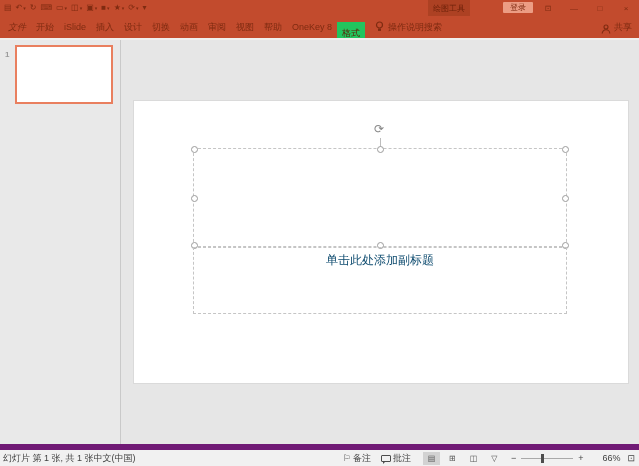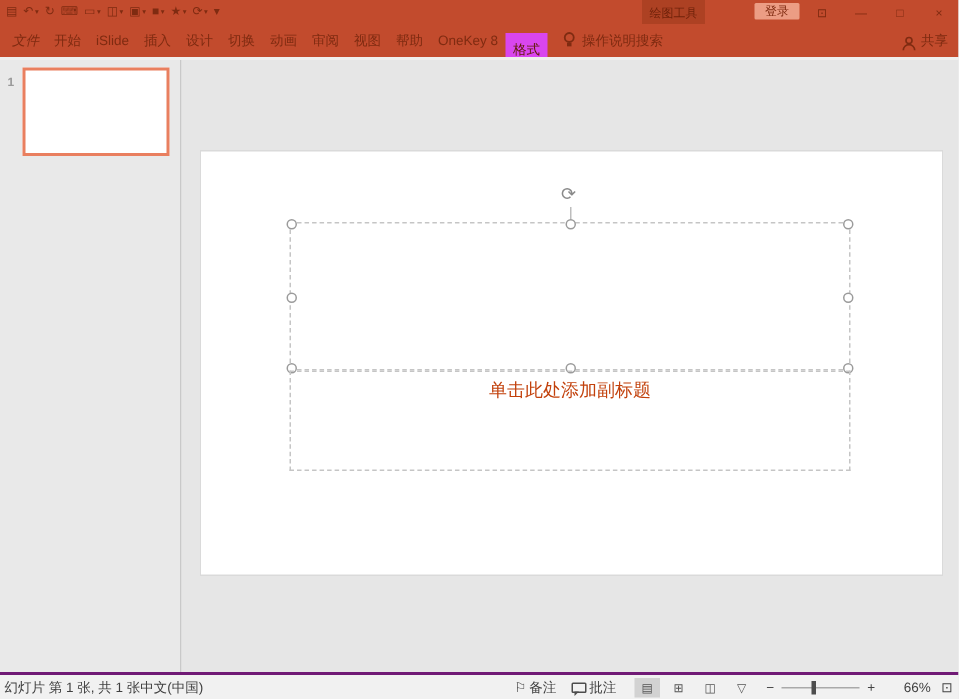--- a/index.html
+++ b/index.html
@@ -14,47 +14,47 @@
   .win-title{position:absolute;left:180px;width:240px;top:0;height:16px;display:flex;align-items:center;justify-content:center;font-size:8px;color:#7f2b11;}
   .ctx-group{position:absolute;left:428px;top:0;width:42px;height:16px;background:#ad4123;color:#70220a;font-size:8px;display:flex;align-items:center;justify-content:center;}
   .signin{position:absolute;left:503px;top:2px;width:30px;height:11px;background:#ec9d84;color:#7f2b11;font-size:8px;display:flex;align-items:center;justify-content:center;border-radius:1px;}
   .winctls{position:absolute;right:0;top:0;height:16px;display:flex;}
   .winctl{width:26px;height:16px;display:flex;align-items:center;justify-content:center;font-size:8px;color:#7f2b11;}
 
   
   .tabbar{position:absolute;top:16px;left:0;right:0;height:22px;background:#c24b2d;display:flex;align-items:center;font-size:9px;color:#7f2b11;}
   .tab{padding:0 5px;height:22px;display:flex;align-items:center;white-space:nowrap;cursor:default;}
   .tab:first-child{margin-left:3px;font-style:italic;}
-  .tab.contextual{background:#d946ef;color:#5f1c05;margin-top:12px;}
+  .tab.contextual{background:#22c55e;color:#5f1c05;margin-top:12px;}
   .tellme{display:flex;align-items:flex-start;gap:4px;margin-left:10px;white-space:nowrap;}
   .share{margin-left:auto;margin-right:7px;display:flex;align-items:flex-end;gap:3px;white-space:nowrap;}
   .mini-svg{display:block;}
   .ribbon-strip{position:absolute;top:38px;left:0;right:0;height:2px;background:#f0efed;}
 
   
   .panel{position:absolute;top:40px;left:0;width:120px;bottom:17px;background:#e9e9e9;}
   .panel-num{position:absolute;left:5px;top:10px;font-size:8px;font-weight:700;color:#9a9a9a;}
   .thumb{position:absolute;left:15px;top:5px;width:94px;height:55px;background:#fff;border:2px solid #e97f5f;}
   .vdivider{position:absolute;top:40px;left:120px;width:1px;bottom:17px;background:#c9c9c9;}
 
   
   .canvas{position:absolute;top:40px;left:121px;right:0;bottom:17px;background:#e6e6e6;}
   .slide{position:absolute;left:12px;top:60px;width:494px;height:282px;background:#fff;border:1px solid #dadada;}
   .ph{position:absolute;border:1px dashed #c5c5c5;box-sizing:border-box;}
   .ph-title{left:59px;top:47px;width:374px;height:99px;}
-  .ph-sub{left:59px;top:146px;width:374px;height:67px;padding-top:4px;text-align:center;font-size:12px;color:#c2410c;}
+  .ph-sub{left:59px;top:146px;width:374px;height:67px;padding-top:4px;text-align:center;font-size:12px;color:#0c4a6e;}
   .handle{position:absolute;width:5px;height:5px;border:1px solid #9b9b9b;background:#fff;border-radius:50%;}
   .h-tl{left:-3px;top:-3px;} .h-tc{left:calc(50% - 3px);top:-3px;} .h-tr{right:-3px;top:-3px;}
   .h-ml{left:-3px;top:calc(50% - 3px);} .h-mr{right:-3px;top:calc(50% - 3px);}
   .h-bl{left:-3px;bottom:-3px;} .h-bc{left:calc(50% - 3px);bottom:-3px;} .h-br{right:-3px;bottom:-3px;}
   .rot-stem{position:absolute;left:50%;top:-11px;width:1px;height:9px;background:#bdbdbd;}
   .rot-handle{position:absolute;left:calc(50% - 6px);top:-26px;font-size:12px;line-height:1;color:#8a8a8a;}
 
   
-  .statusbar{position:absolute;left:0;right:0;bottom:0;height:16px;background:#f1f1f1;border-top:2px solid #701a75;display:flex;align-items:center;font-size:9px;color:#3f3f3f;}
+  .statusbar{position:absolute;left:0;right:0;bottom:0;height:16px;background:#f1f1f1;border-top:6px solid #701a75;display:flex;align-items:center;font-size:9px;color:#3f3f3f;}
   .sb-info{margin-left:3px;white-space:nowrap;}
   .sb-lang{white-space:nowrap;}
   .sb-right{margin-left:auto;display:flex;align-items:center;margin-right:4px;}
   .sb-btn{display:flex;align-items:center;gap:2px;margin-left:10px;white-space:nowrap;cursor:default;}
   .comment-icon{width:8px;height:5px;border:1px solid #4c4c4c;border-radius:1px;position:relative;display:inline-block;}
   .comment-icon::after{content:"";position:absolute;left:1px;bottom:-3px;width:0;height:0;border-top:3px solid #4c4c4c;border-right:3px solid transparent;}
   .viewbtns{display:flex;align-items:center;gap:4px;margin-left:12px;}
   .viewbtn{width:17px;height:13px;display:flex;align-items:center;justify-content:center;font-size:8px;color:#555;}
   .viewbtn.selected{background:#d2d2d2;}
   .zoomctl{display:flex;align-items:center;margin-left:8px;gap:5px;}

